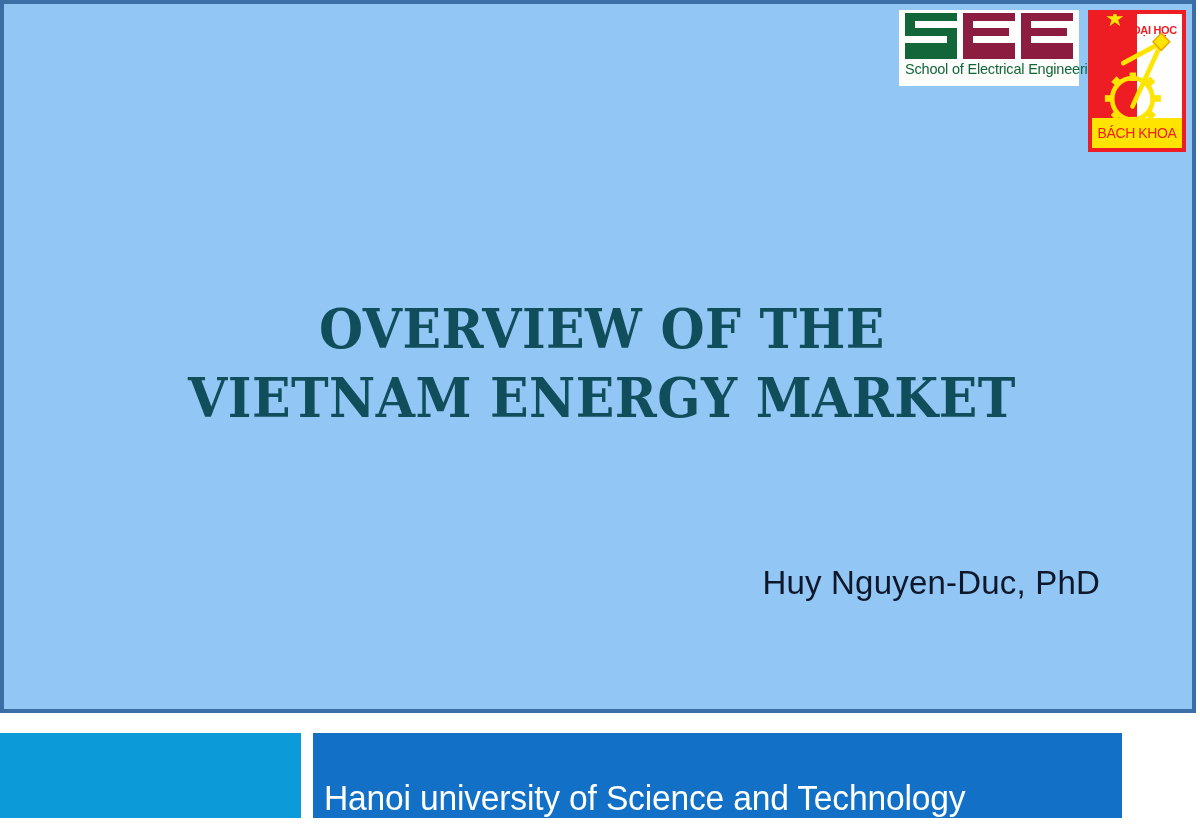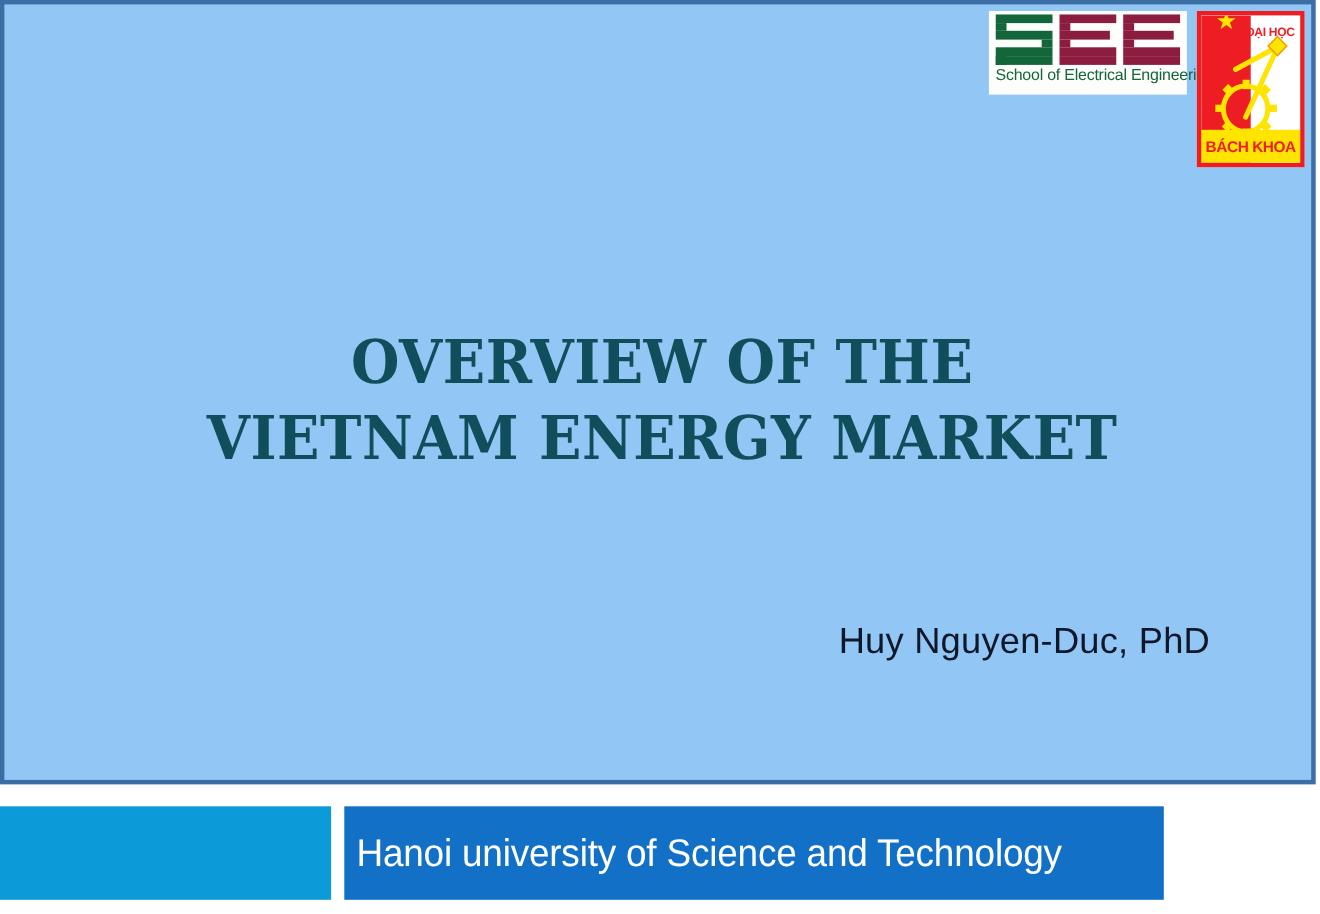--- a/index.html
+++ b/index.html
@@ -133,21 +133,21 @@
     width: 100%;
     height: 30px;
     background: #ffe400;
     display: flex;
     align-items: center;
     justify-content: center;
   }
   .hust-banner-text {
     font-family: "Liberation Sans", sans-serif;
     font-size: 14px;
-    font-weight: bold;
+    font-weight: normal;
     color: #ee1d23;
     letter-spacing: -0.4px;
     white-space: nowrap;
   }
 
   
   .title-block {
     position: absolute;
     left: 0;
     top: 291px;
@@ -183,25 +183,25 @@
     left: 0;
     top: 733px;
     width: 301px;
     height: 85px;
     background: #0d9ad8;
   }
   .bottom-bar {
     position: absolute;
     left: 313px;
     top: 733px;
-    width: 745px;
+    width: 809px;
     height: 85px;
     background: #1271c7;
     display: flex;
-    align-items: center;
+    align-items: flex-end;
   }
   .bottom-bar-text {
     color: #ffffff;
     font-family: "Liberation Sans", sans-serif;
     font-size: 35px;
     letter-spacing: -0.2px;
     margin-left: 11px;
     white-space: nowrap;
     transform: scaleX(0.96);
     transform-origin: left center;

